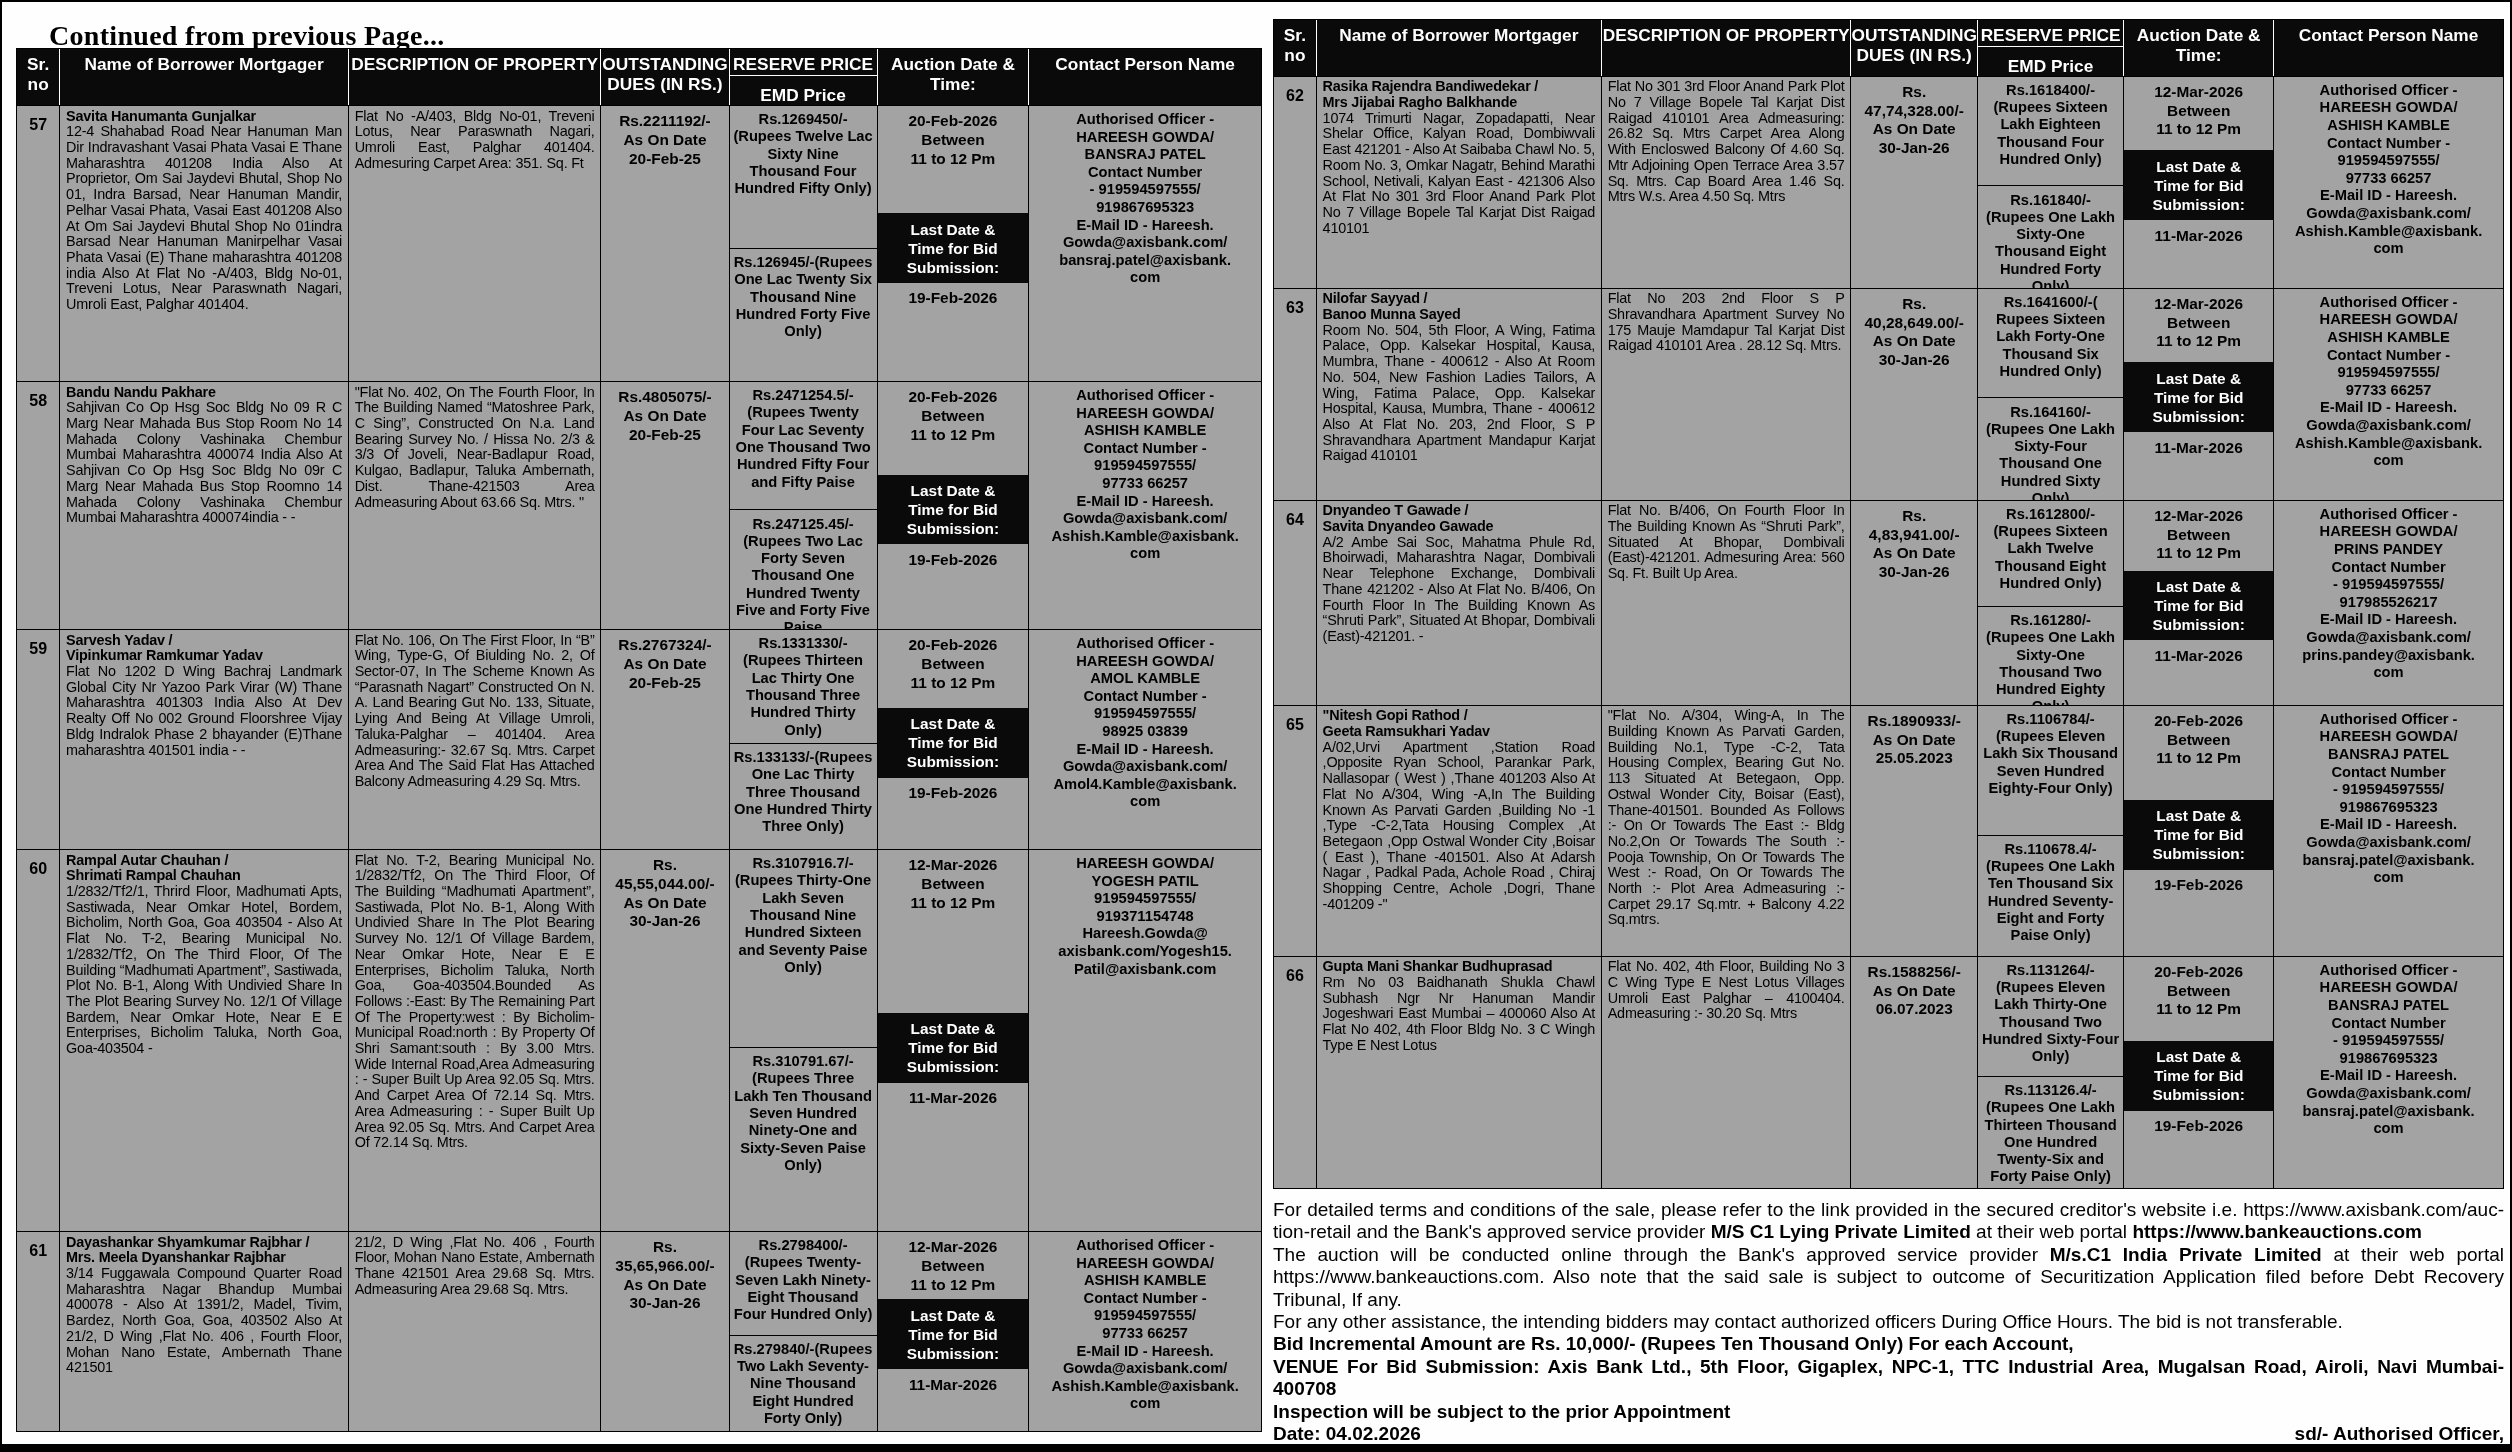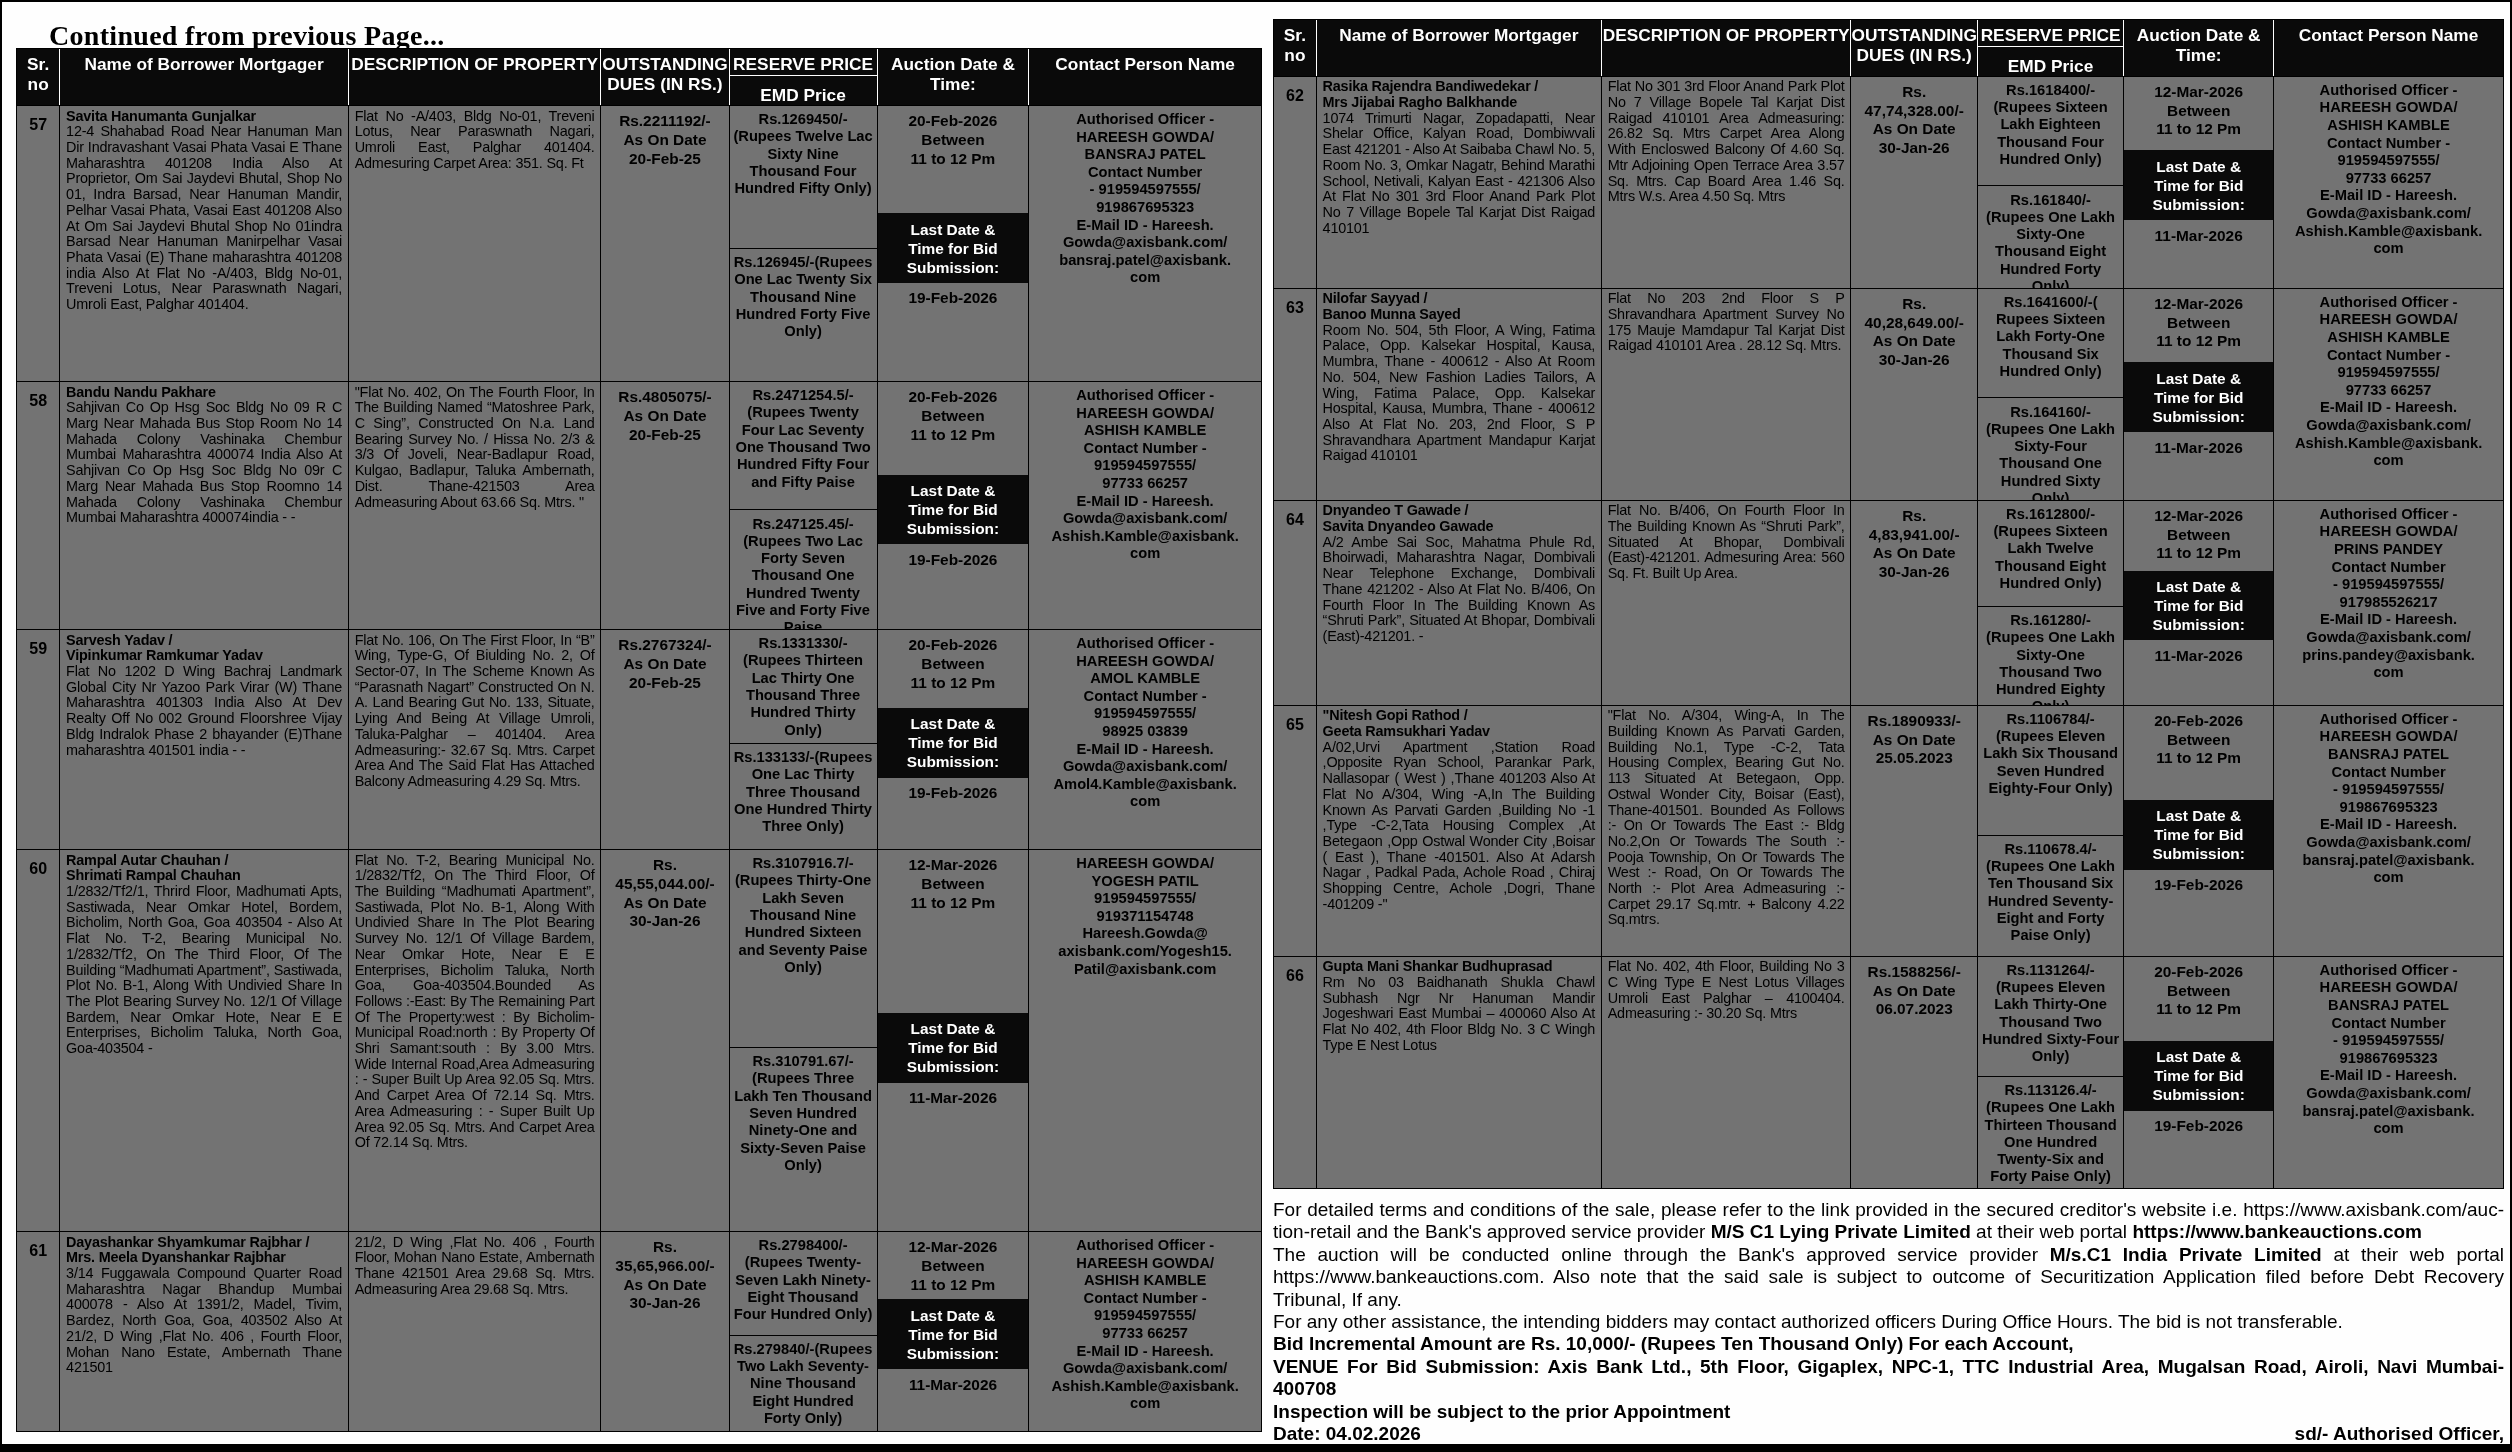--- a/index.html
+++ b/index.html
@@ -9,21 +9,21 @@
     font-family:"Liberation Sans", sans-serif; color:#000; overflow:hidden;
   }
   .continued {
     position:absolute; left:23px; top:18px;
     font-family:"Liberation Serif", serif; font-weight:bold; font-size:28px;
     letter-spacing:0.3px;
     margin-left:24px;
   }
   .atable {
     position:absolute; display:flex; flex-direction:column;
-    border:1.9px solid #000; box-sizing:border-box; background:#737373;
+    border:1.9px solid #000; box-sizing:border-box; background:#a3a3a3;
   }
   #left-table  { left:14px;  top:46px; width:1246px; }
   #right-table { left:1271px; top:16.7px; width:1231px; }
 
   .t-header { display:flex; height:56px; background:#0a0a0a; color:#fff; font-weight:bold; flex:0 0 auto; }
   .hcell {
     box-sizing:border-box; text-align:center; font-size:17.3px; line-height:20px;
     padding-top:5.1px; border-left:1.9px solid #fff; overflow:hidden;
   }
   .t-header .hcell:first-child { border-left:none; }

